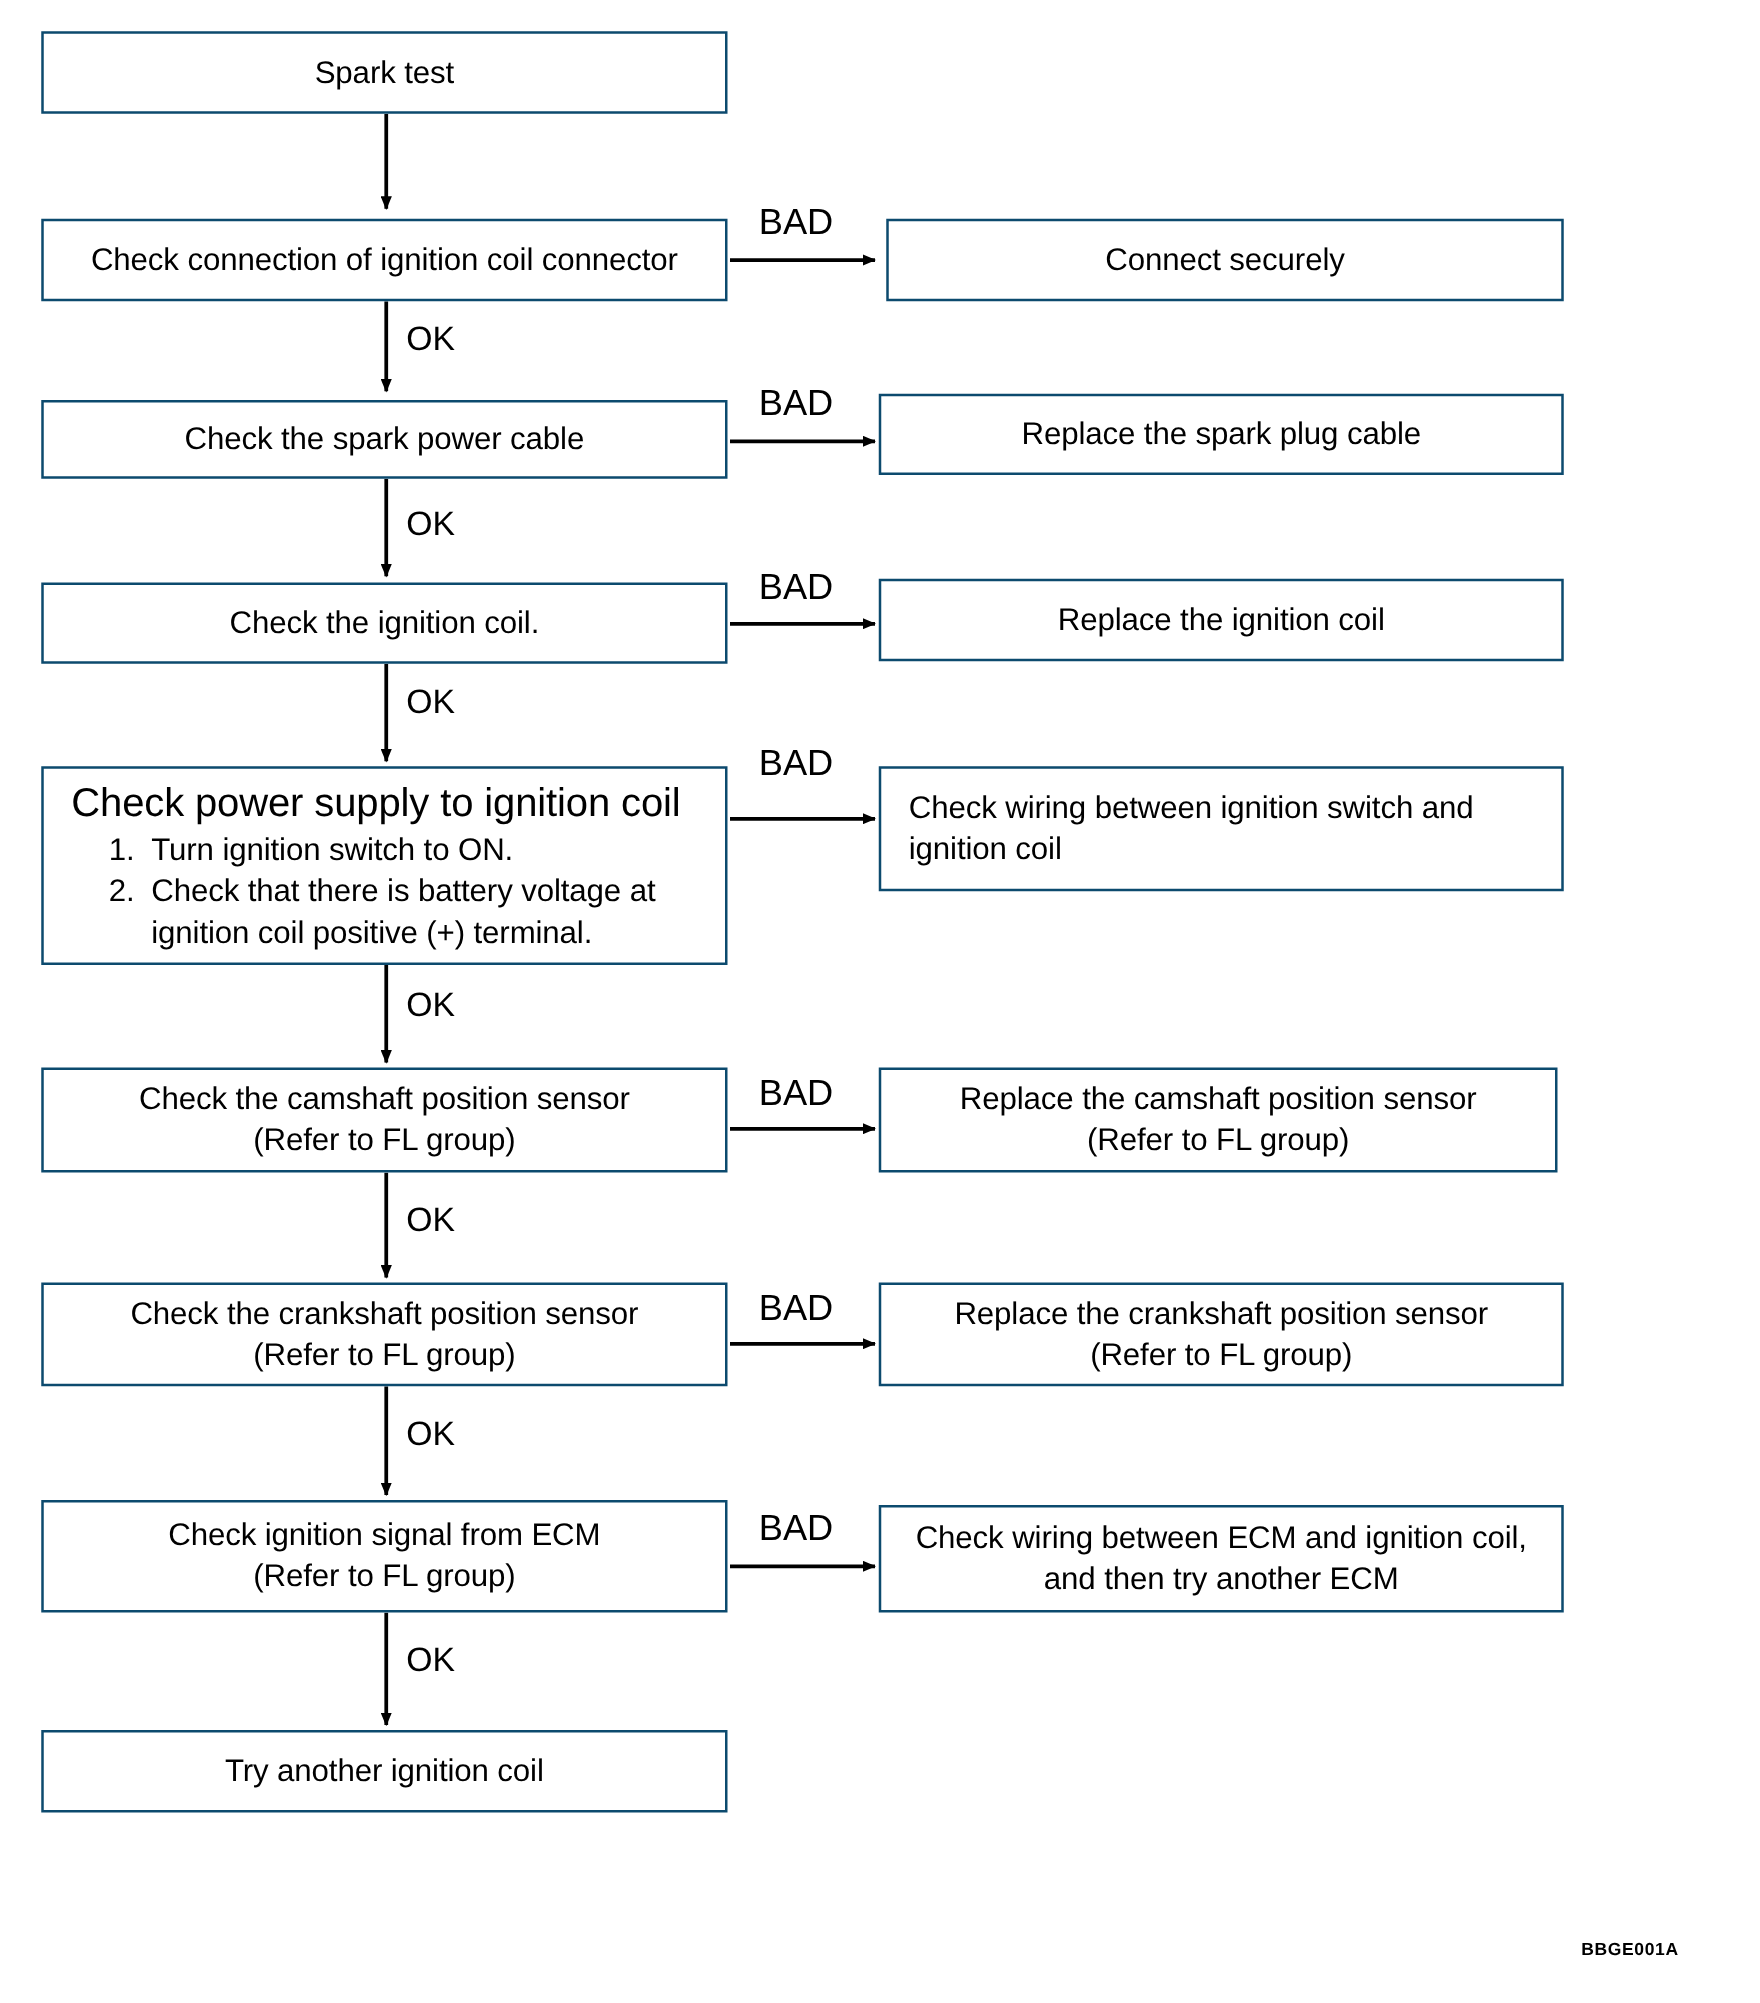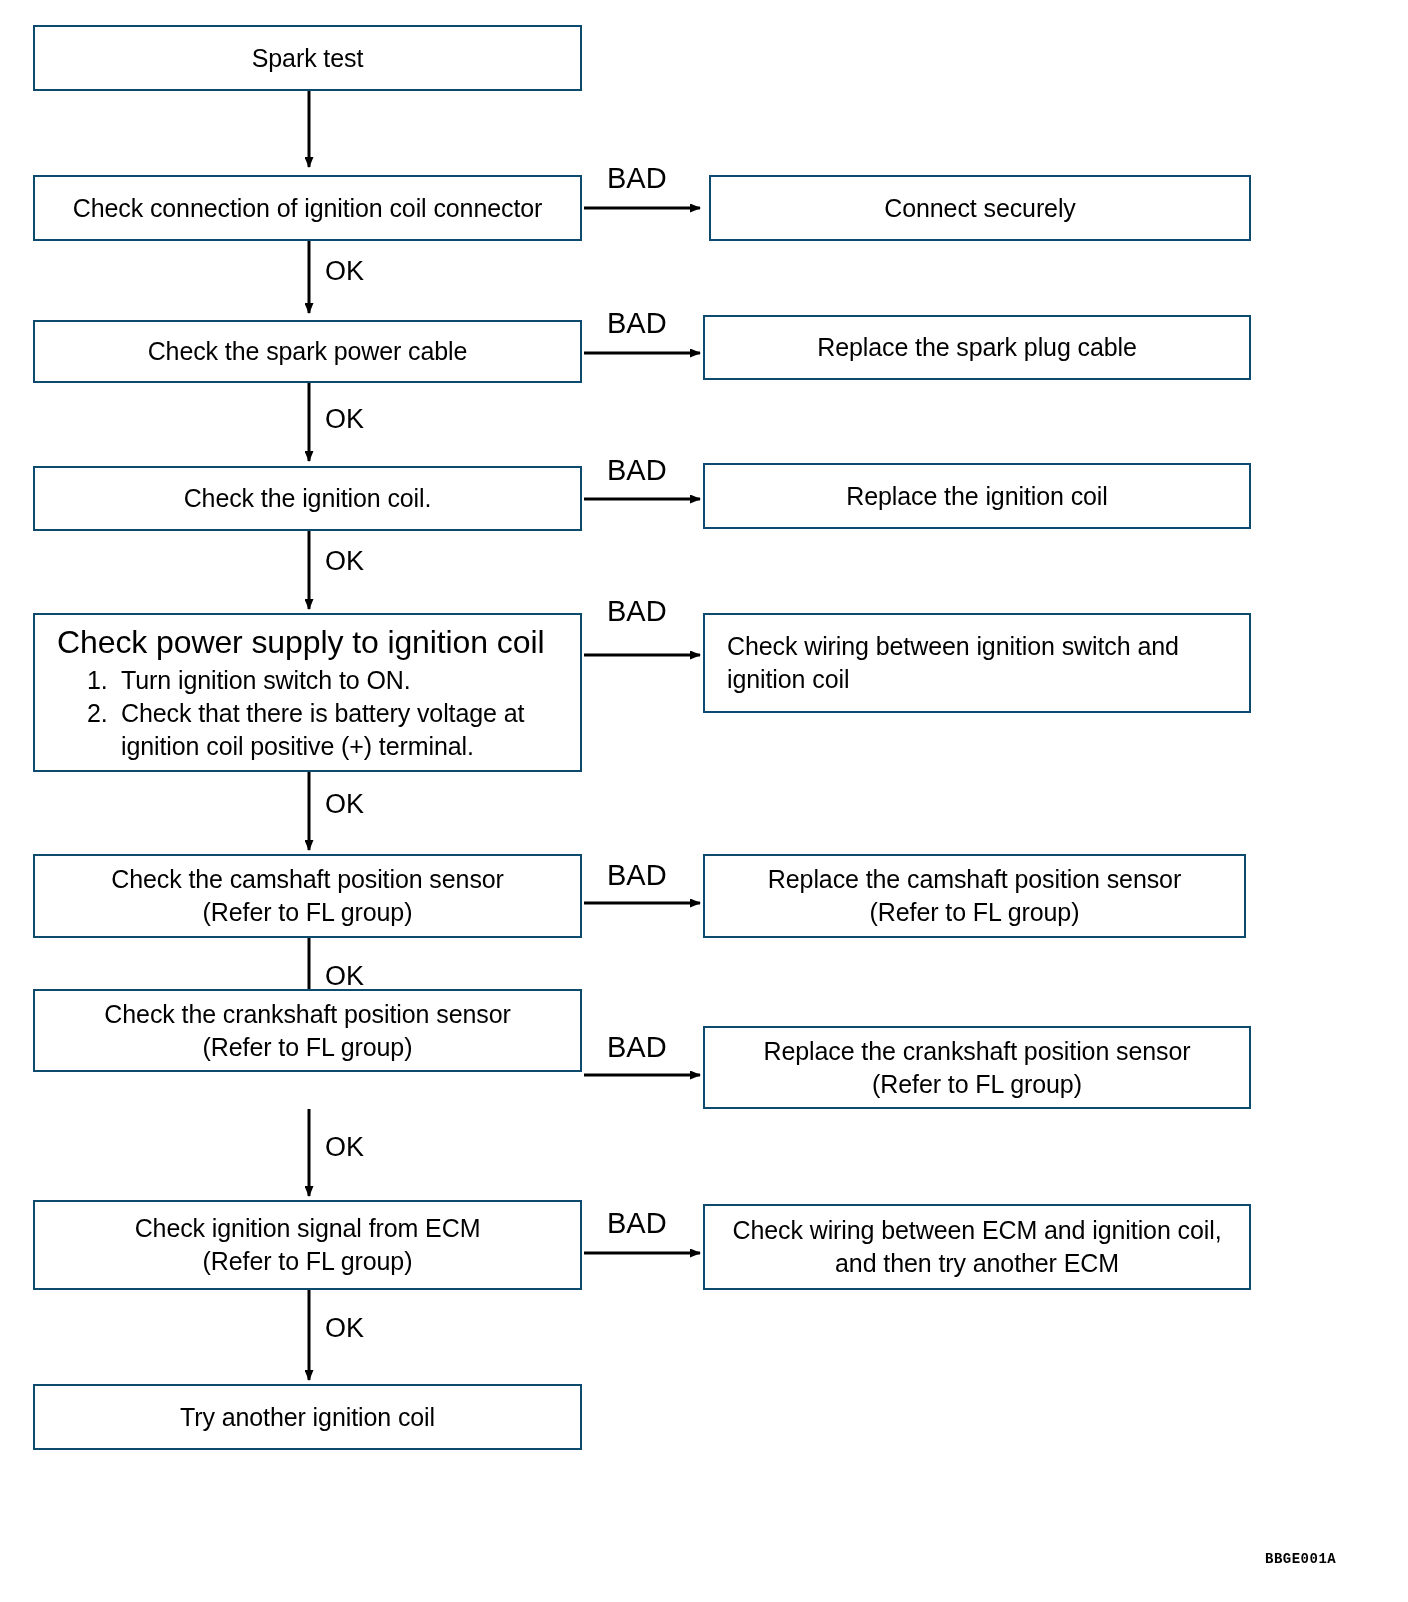--- a/index.html
+++ b/index.html
@@ -88,21 +88,21 @@
   svg.connectors {
     position: absolute;
     left: 0;
     top: 0;
     width: 1408px;
     height: 1602px;
     pointer-events: none;
   }
   .figcode {
     position: absolute;
-    font-family: Liberation Mono, monospace;
+    font-family: Liberation Sans, sans-serif;
     font-size: 14px;
     letter-spacing: 0.5px;
     font-weight: bold;
     color: #000;
   }
 </style>
 </head>
 <body>
 
 <div id="chart-root">
@@ -165,21 +165,21 @@
         </li>
       </ul>
     </div>
   </div>
 
   <div class="node" style="left:33px; top:854px; width:549px; height:84px;">
     <span class="node-text">Check the camshaft position sensor
 (Refer to FL group)</span>
   </div>
 
-  <div class="node" style="left:33px; top:989px; width:549px; height:83px;">
+  <div class="node" style="left:33px; top:1026px; width:549px; height:83px;">
     <span class="node-text">Check the crankshaft position sensor
 (Refer to FL group)</span>
   </div>
 
   <div class="node" style="left:33px; top:1200px; width:549px; height:90px;">
     <span class="node-text">Check ignition signal from ECM
 (Refer to FL group)</span>
   </div>
 
   <div class="node" style="left:33px; top:1384px; width:549px; height:66px;">

